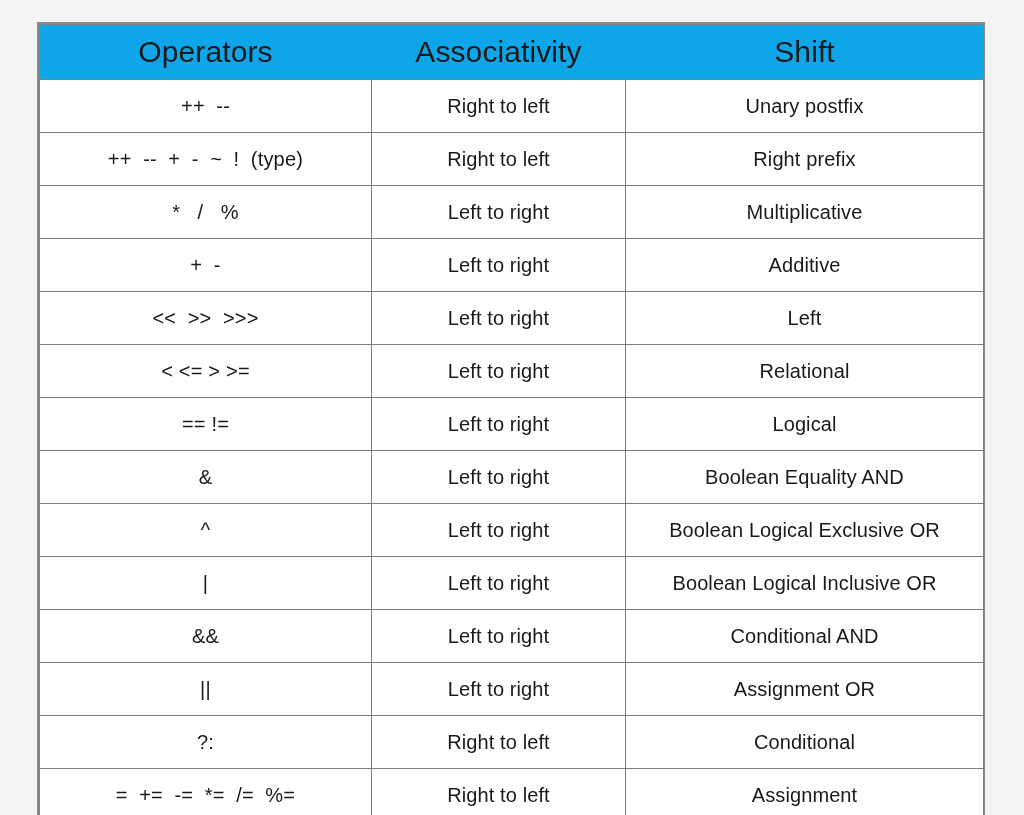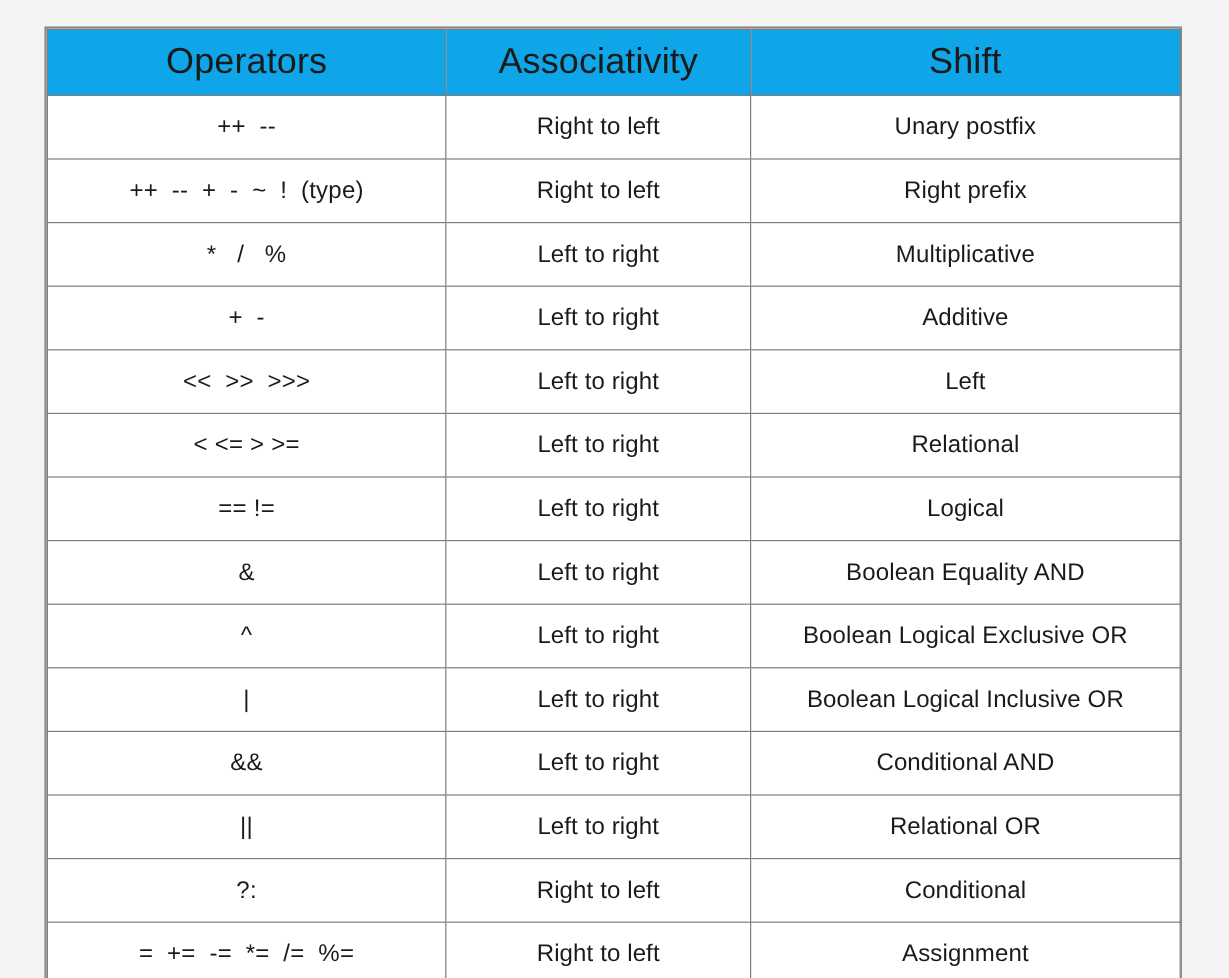--- a/index.html
+++ b/index.html
@@ -145,21 +145,21 @@
             <td class="type">Boolean Logical Inclusive OR</td>
           </tr>
           <tr>
             <td class="ops">&amp;&amp;</td>
             <td class="assoc">Left to right</td>
             <td class="type">Conditional AND</td>
           </tr>
           <tr>
             <td class="ops">||</td>
             <td class="assoc">Left to right</td>
-            <td class="type">Relational OR</td>
+            <td class="type">Assignment OR</td>
           </tr>
           <tr>
             <td class="ops">?:</td>
             <td class="assoc">Right to left</td>
             <td class="type">Conditional</td>
           </tr>
           <tr>
             <td class="ops">=  +=  -=  *=  /=  %=</td>
             <td class="assoc">Right to left</td>
             <td class="type">Assignment</td>

